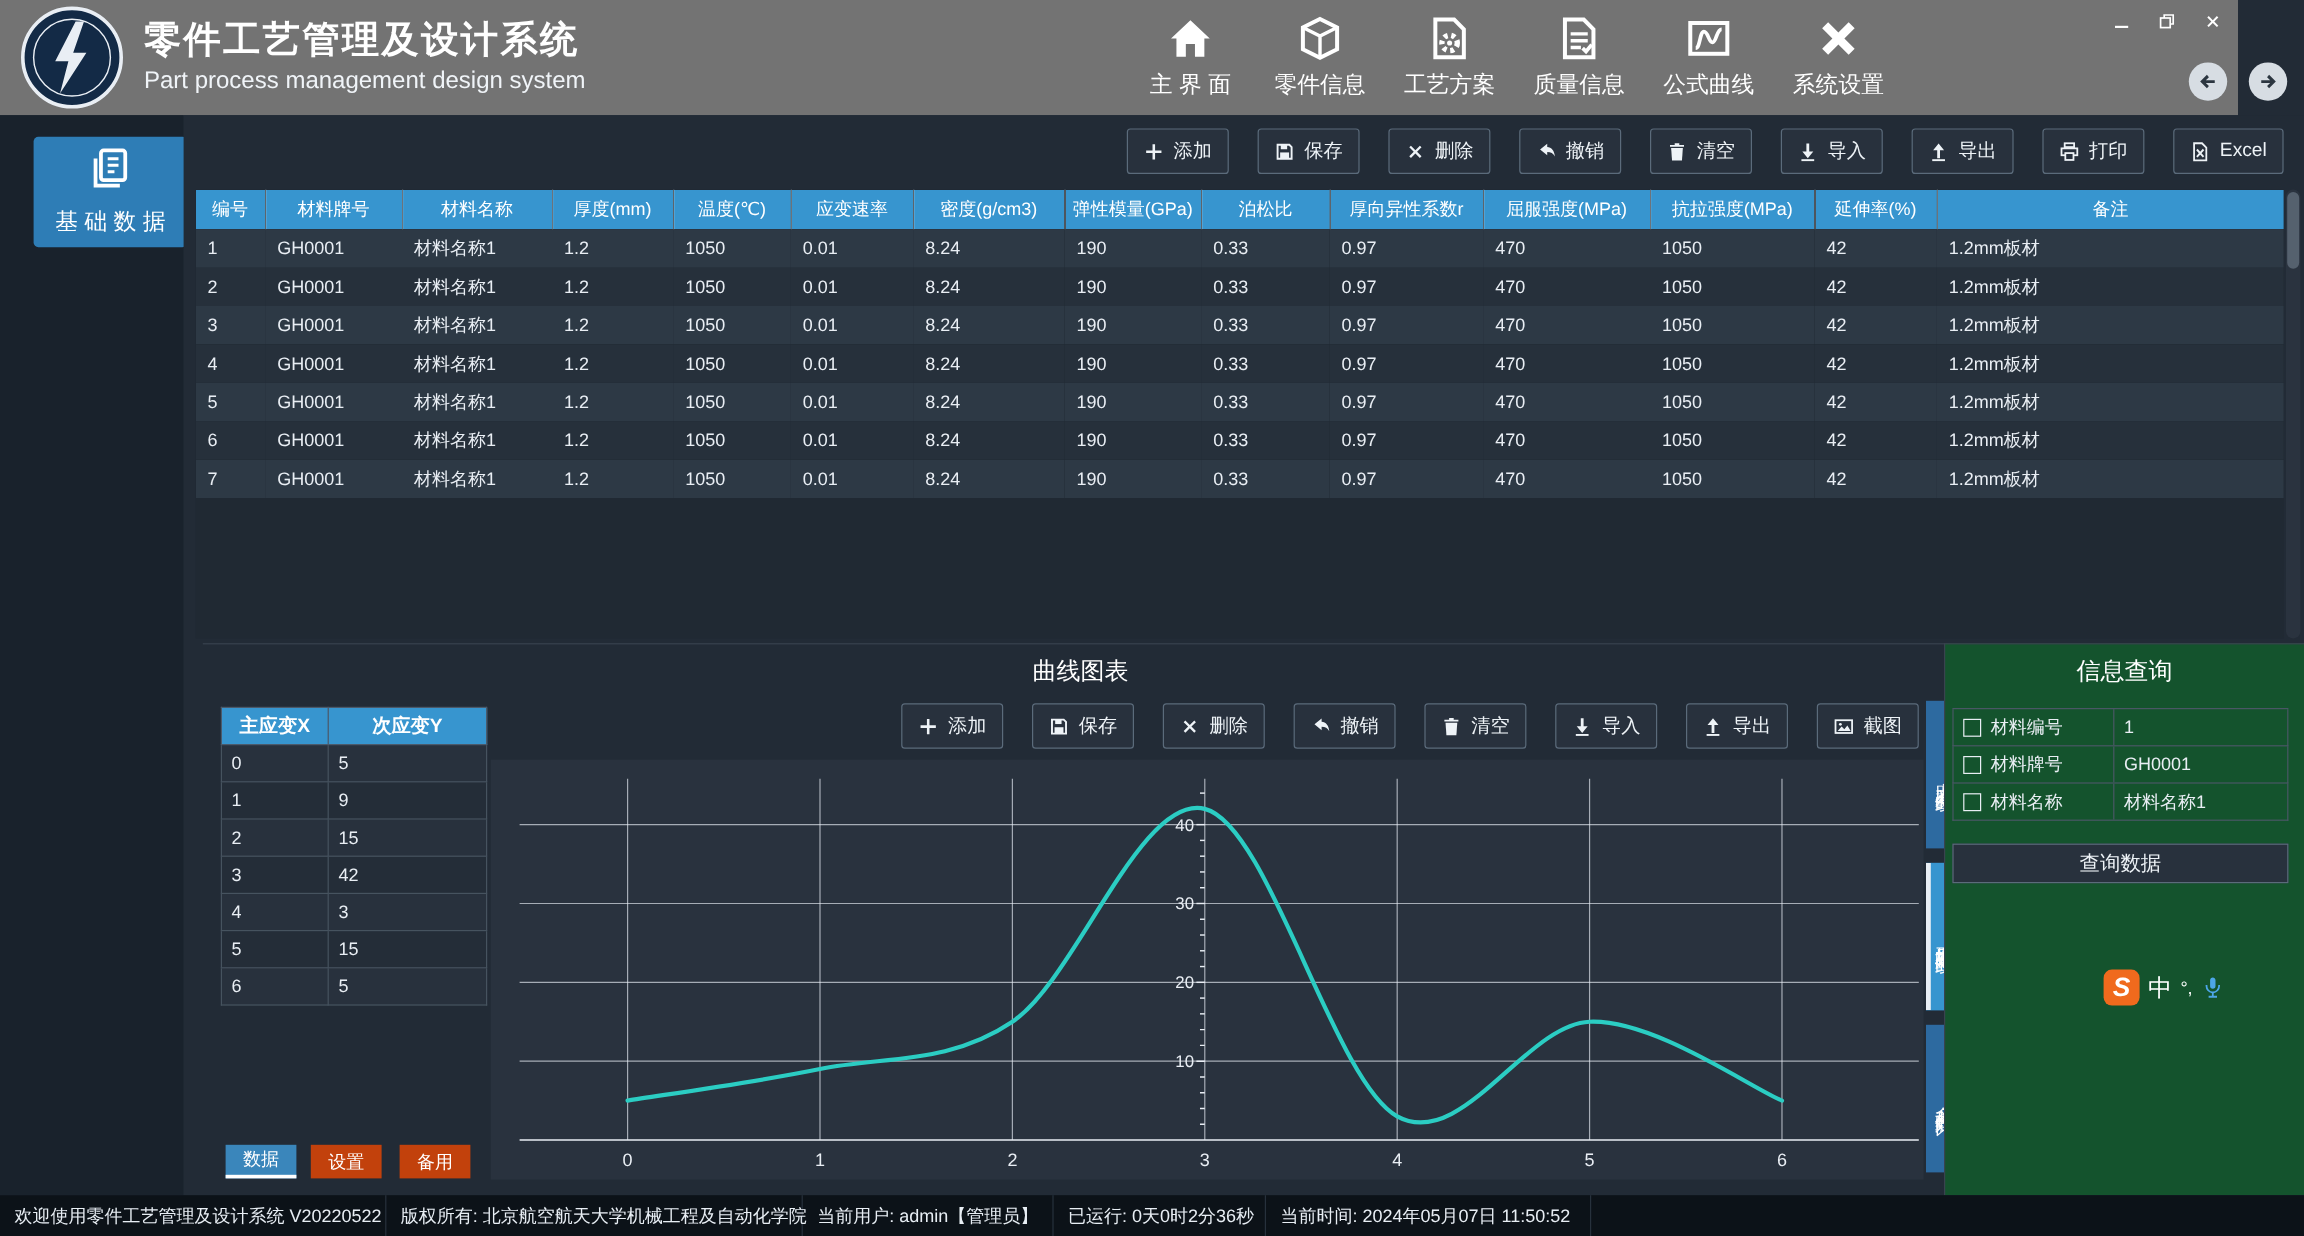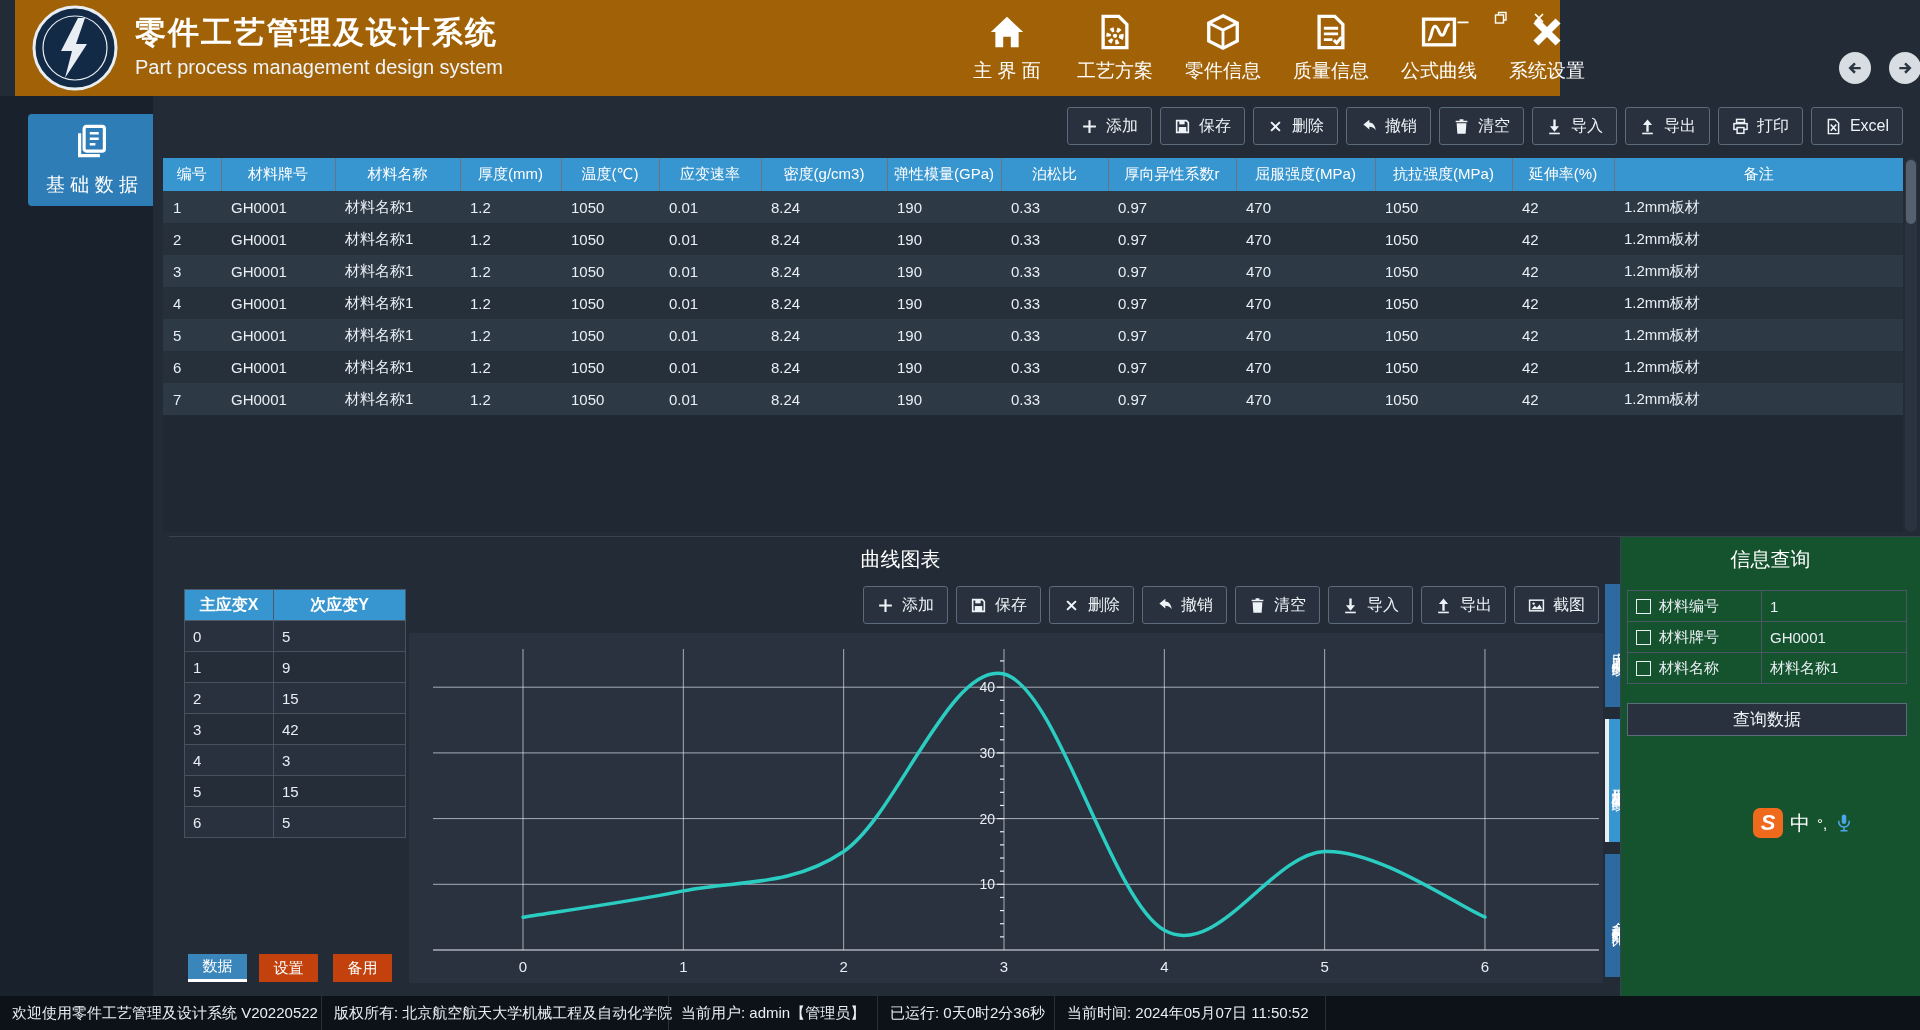--- a/index.html
+++ b/index.html
@@ -1,21 +1,21 @@
 <!DOCTYPE html>
 <html><head>
 <meta charset="utf-8">
 <style>
   *{margin:0;padding:0;box-sizing:border-box}
   html,body{width:1920px;height:1030px;overflow:hidden;background:#1c242e;
     font-family:"Liberation Sans","DejaVu Sans",sans-serif;}
   .window{position:relative;width:1920px;height:1030px;background:#222b36;color:#e9eef4;overflow:hidden}
 
   
-  .header{position:absolute;left:15px;top:0;width:1545px;height:96px;background:#a16207}
+  .header{position:absolute;left:0;top:0;width:1865px;height:96px;background:#737373}
   .logo{position:absolute;left:16px;top:4px;width:88px;height:88px}
   .app-title{position:absolute;left:120px;top:12px;font-size:31px;font-weight:bold;color:#fff;letter-spacing:2px;white-space:nowrap}
   .app-subtitle{position:absolute;left:120px;top:56px;font-size:20px;color:#f0f4f8;white-space:nowrap}
   .nav{position:absolute;left:938px;top:4px;height:88px;display:flex}
   .nav-item{width:108px;height:88px;display:flex;flex-direction:column;align-items:center;justify-content:center;gap:7px;cursor:pointer}
   .nav-item.active{background:#3795cf}
   .nav-item svg.ni{width:38px;height:38px;color:#fff}
   .nav-item .nl{font-size:19px;color:#fff;white-space:nowrap}
   .nav-arrows{position:absolute;left:1824px;top:52px;display:flex;gap:18px}
   .arrow-btn{width:32px;height:32px;border-radius:50%;background:#d7dde3;color:#2c3640;display:flex;align-items:center;justify-content:center;cursor:pointer}
@@ -26,21 +26,21 @@
 
   
   .sidebar{position:absolute;left:0;top:96px;width:153px;height:900px;background:#19222c}
   .side-tile{position:absolute;left:28px;top:18px;width:128px;height:92px;background:#2e7db6;border-radius:4px;
     display:flex;flex-direction:column;align-items:center;justify-content:center;gap:9px;color:#fff;cursor:pointer}
   .side-tile svg{width:36px;height:36px}
   .side-tile .st-label{font-size:19px;white-space:nowrap}
 
   
   .content{position:absolute;left:153px;top:96px;width:1767px;height:900px;background:#222b36}
-  .toolbar{display:flex;gap:8px}
+  .toolbar{display:flex;gap:24px}
   #main-toolbar{position:absolute;top:11px;left:0;width:1750px;justify-content:flex-end}
   .tbtn{height:38px;padding:0 13px;background:#28313d;border:1px solid #5b6b7b;border-radius:3px;color:#eef3f7;
     font-size:16px;font-family:inherit;display:flex;align-items:center;gap:8px;cursor:pointer;white-space:nowrap}
   .tbtn svg{width:17px;height:17px;flex:none}
 
   .table-region{position:absolute;left:10px;top:62px;width:1740px;height:374px;background:#202933}
   table.grid{border-collapse:collapse;width:1740px;table-layout:fixed}
   .grid th{background:#3795cf;color:#fff;font-weight:normal;font-size:15px;height:33px;
     border-right:1px solid rgba(255,255,255,.35);text-align:center;overflow:hidden;white-space:nowrap;cursor:pointer}
   .grid th:last-child{border-right:none}
@@ -115,32 +115,32 @@
     <div class="app-subtitle">Part process management design system</div>
     <nav class="nav" id="nav">
         <div class="nav-item">
           <svg class="ni" viewBox="0 0 16 16" fill="currentColor">
             <path d="M8 1.6L14.8 8h-1.9v6.4H9.6V10H6.4v4.4H3.1V8H1.2z"></path>
           </svg>
           <span class="nl">主 界 面</span>
         </div>
         <div class="nav-item">
           <svg class="ni" viewBox="0 0 16 16" fill="currentColor">
+            <path d="M8 1.2l6 3v7.6l-6 3-6-3V4.2z" fill="none" stroke="currentColor" stroke-width="1.4"></path>
+            <path d="M2 4.2l6 3 6-3M8 7.2v7.6" fill="none" stroke="currentColor" stroke-width="1.2"></path>
+          </svg>
+          <span class="nl">零件信息</span>
+        </div>
+        <div class="nav-item">
+          <svg class="ni" viewBox="0 0 16 16" fill="currentColor">
             <path d="M3 1.4h6.6l3.4 3.4v9.8H3z" fill="none" stroke="currentColor" stroke-width="1.4"></path>
             <circle cx="8" cy="9.6" r="2.7" fill="none" stroke="currentColor" stroke-width="1.9" stroke-dasharray="1.35 1.3"></circle>
             <circle cx="8" cy="9.6" r="0.9" fill="currentColor"></circle>
           </svg>
           <span class="nl">工艺方案</span>
-        </div>
-        <div class="nav-item">
-          <svg class="ni" viewBox="0 0 16 16" fill="currentColor">
-            <path d="M8 1.2l6 3v7.6l-6 3-6-3V4.2z" fill="none" stroke="currentColor" stroke-width="1.4"></path>
-            <path d="M2 4.2l6 3 6-3M8 7.2v7.6" fill="none" stroke="currentColor" stroke-width="1.2"></path>
-          </svg>
-          <span class="nl">零件信息</span>
         </div>
         <div class="nav-item">
           <svg class="ni" viewBox="0 0 16 16" fill="currentColor">
             <path d="M3 1.4h6.6L13 4.8v9.8H3z" fill="none" stroke="currentColor" stroke-width="1.4"></path>
             <path d="M5 6.4h6M5 8.8h6M5 11.2h3.6" stroke="currentColor" stroke-width="1.2" fill="none"></path>
             <path d="M9.2 11.4l1.2 1.2 2-2.4" stroke="currentColor" stroke-width="1.3" fill="none"></path>
           </svg>
           <span class="nl">质量信息</span>
         </div>
         <div class="nav-item">

